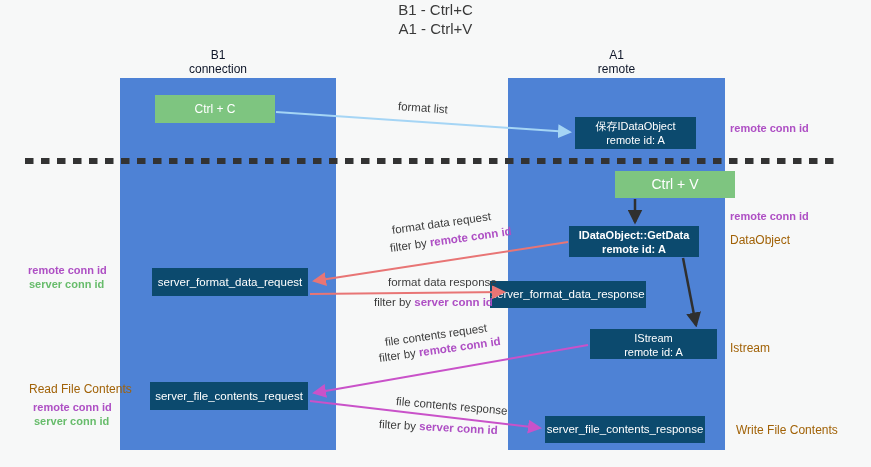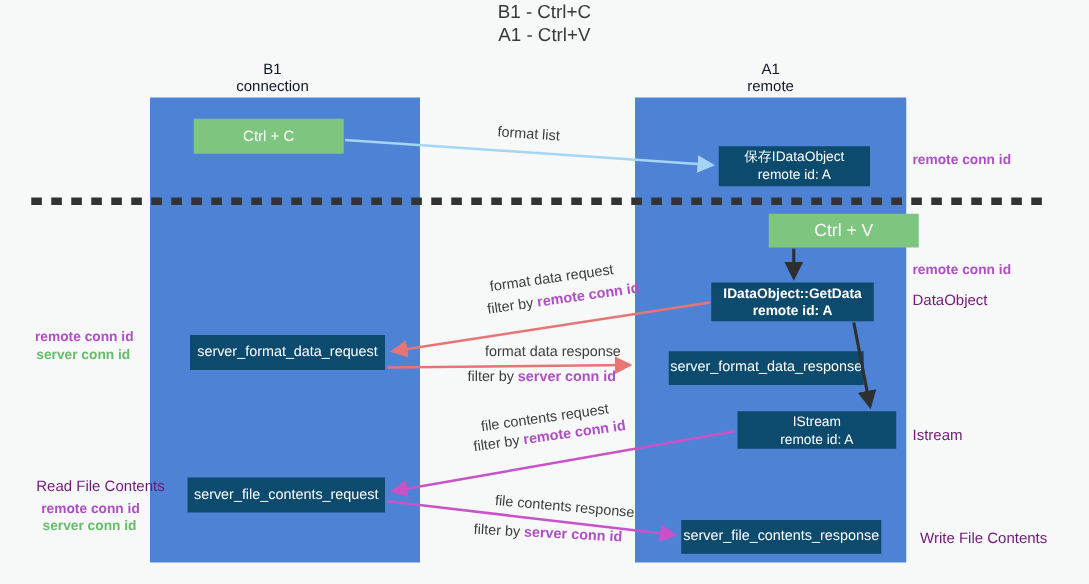--- a/index.html
+++ b/index.html
@@ -42,21 +42,21 @@
     position:absolute; z-index:6; font-size:11.5px; color:#3c3c3c;
     white-space:nowrap; transform-origin:left center;
   }
   .key-purple{ color:#AE4FC4; font-weight:bold; }
   .side{
     position:absolute; z-index:6; font-size:11px; font-weight:bold;
     white-space:nowrap;
   }
   .side.purple{ color:#AE4FC4; }
   .side.green{ color:#67BC6B; }
-  .side.plain{ color:#701a75; font-weight:normal; font-size:12px; }
+  .side.plain{ color:#a16207; font-weight:normal; font-size:12px; }
 </style>
 </head>
 <body>
 
 <div id="stage">
 
   <div class="title">
     <div>B1 - Ctrl+C</div>
     <div>A1 - Ctrl+V</div>
   </div>
@@ -88,21 +88,21 @@
 
   <div class="box orange two" style="left:569px;top:226px;width:130px;height:29px;font-weight:bold;">
     <span class="l1">IDataObject::GetData</span>
     <span class="l2">remote id: A</span>
   </div>
 
   <div class="box orange" style="left:152px;top:268px;width:156px;height:28px;line-height:28px;">
     <span class="single">server_format_data_request</span>
   </div>
 
-  <div class="box orange" style="left:535px;top:281px;width:156px;height:27px;line-height:27px;">
+  <div class="box orange" style="left:490px;top:281px;width:156px;height:27px;line-height:27px;">
     <span class="single">server_format_data_response</span>
   </div>
 
   <div class="box orange two" style="left:590px;top:329px;width:127px;height:28px;">
     <span class="l1">IStream</span>
     <span class="l2">remote id: A</span>
   </div>
 
   <div class="box orange" style="left:150px;top:382px;width:158px;height:28px;line-height:28px;">
     <span class="single">server_file_contents_request</span>

